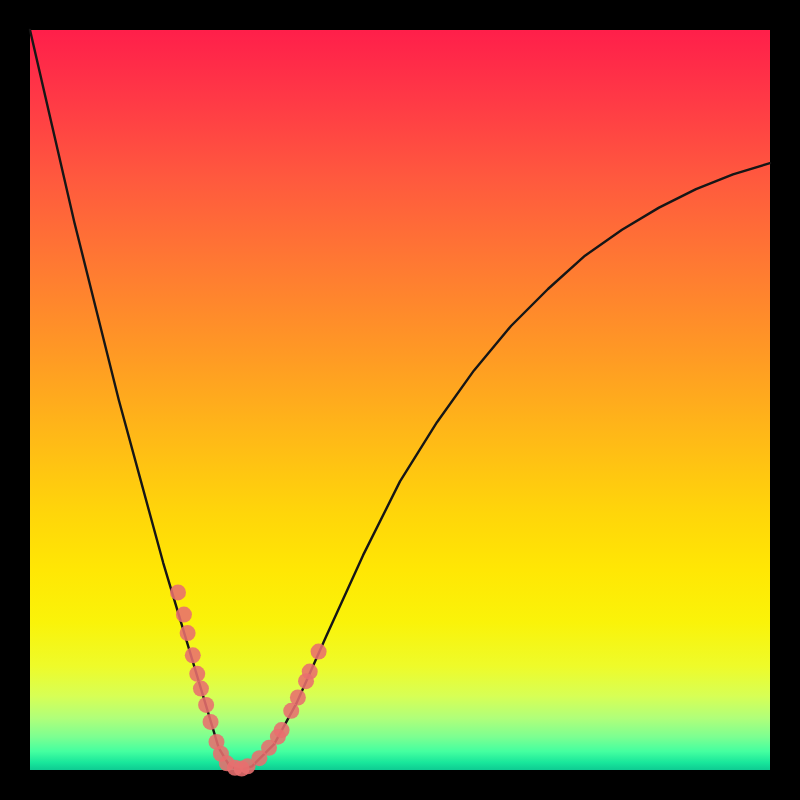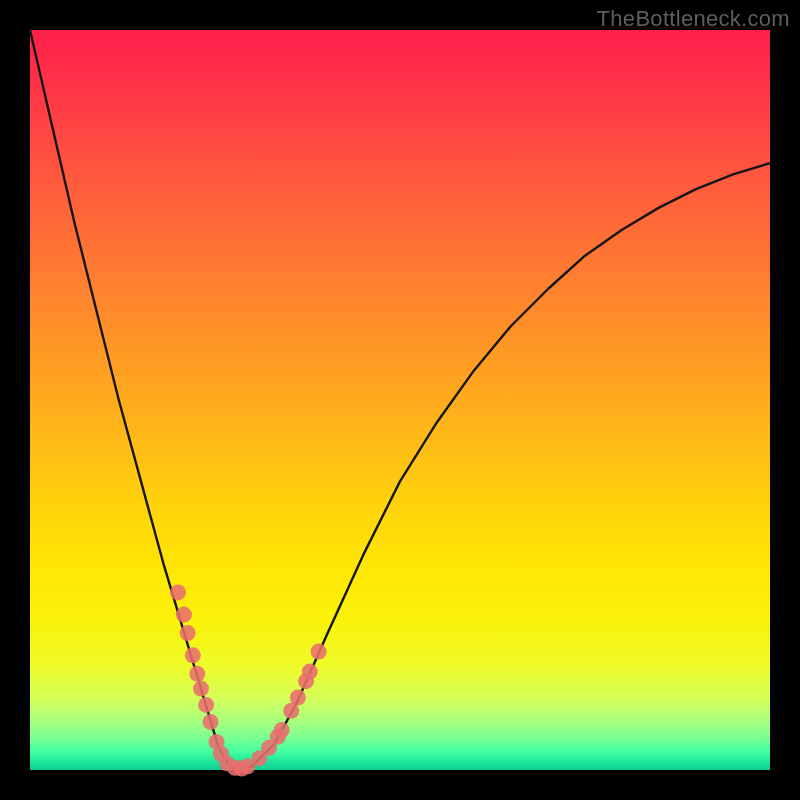--- a/index.html
+++ b/index.html
@@ -61,21 +61,20 @@
     width: 740px;
     height: 740px;
     overflow: visible;
   }
 </style>
 </head>
 <body>
 
 <div class="frame">
 
-  <div class="watermark">TheBottleneck.com</div>
 
   <div class="plot-area">
     <svg class="overlay" viewBox="0 0 740 740" preserveAspectRatio="none">
       <path id="curve-path" fill="none" stroke-width="2.4" stroke-linecap="round" stroke-linejoin="round" d="M0.00 0.00 L22.20 96.20 L44.40 192.40 L66.60 281.20 L88.80 370.00 L111.00 451.40 L133.20 532.80 L155.40 606.80 L177.60 680.80 L188.70 717.80 L199.80 736.30 L210.90 740.00 L222.00 736.30 L244.20 714.10 L266.40 673.40 L296.00 606.80 L333.00 525.40 L370.00 451.40 L407.00 392.20 L444.00 340.40 L481.00 296.00 L518.00 259.00 L555.00 225.70 L592.00 199.80 L629.00 177.60 L666.00 159.10 L703.00 144.30 L740.00 133.20" stroke="#161616"></path>
       <g id="markers-group">
           <circle cx="148.00" cy="562.40" r="8" fill="#e86e6e" stroke="#a53d3d" stroke-width="0" fill-opacity="0.88"></circle>
           <circle cx="153.92" cy="584.60" r="8" fill="#e86e6e" stroke="#a53d3d" stroke-width="0" fill-opacity="0.88"></circle>
           <circle cx="157.62" cy="603.10" r="8" fill="#e86e6e" stroke="#a53d3d" stroke-width="0" fill-opacity="0.88"></circle>
           <circle cx="162.80" cy="625.30" r="8" fill="#e86e6e" stroke="#a53d3d" stroke-width="0" fill-opacity="0.88"></circle>
           <circle cx="167.24" cy="643.80" r="8" fill="#e86e6e" stroke="#a53d3d" stroke-width="0" fill-opacity="0.88"></circle>

